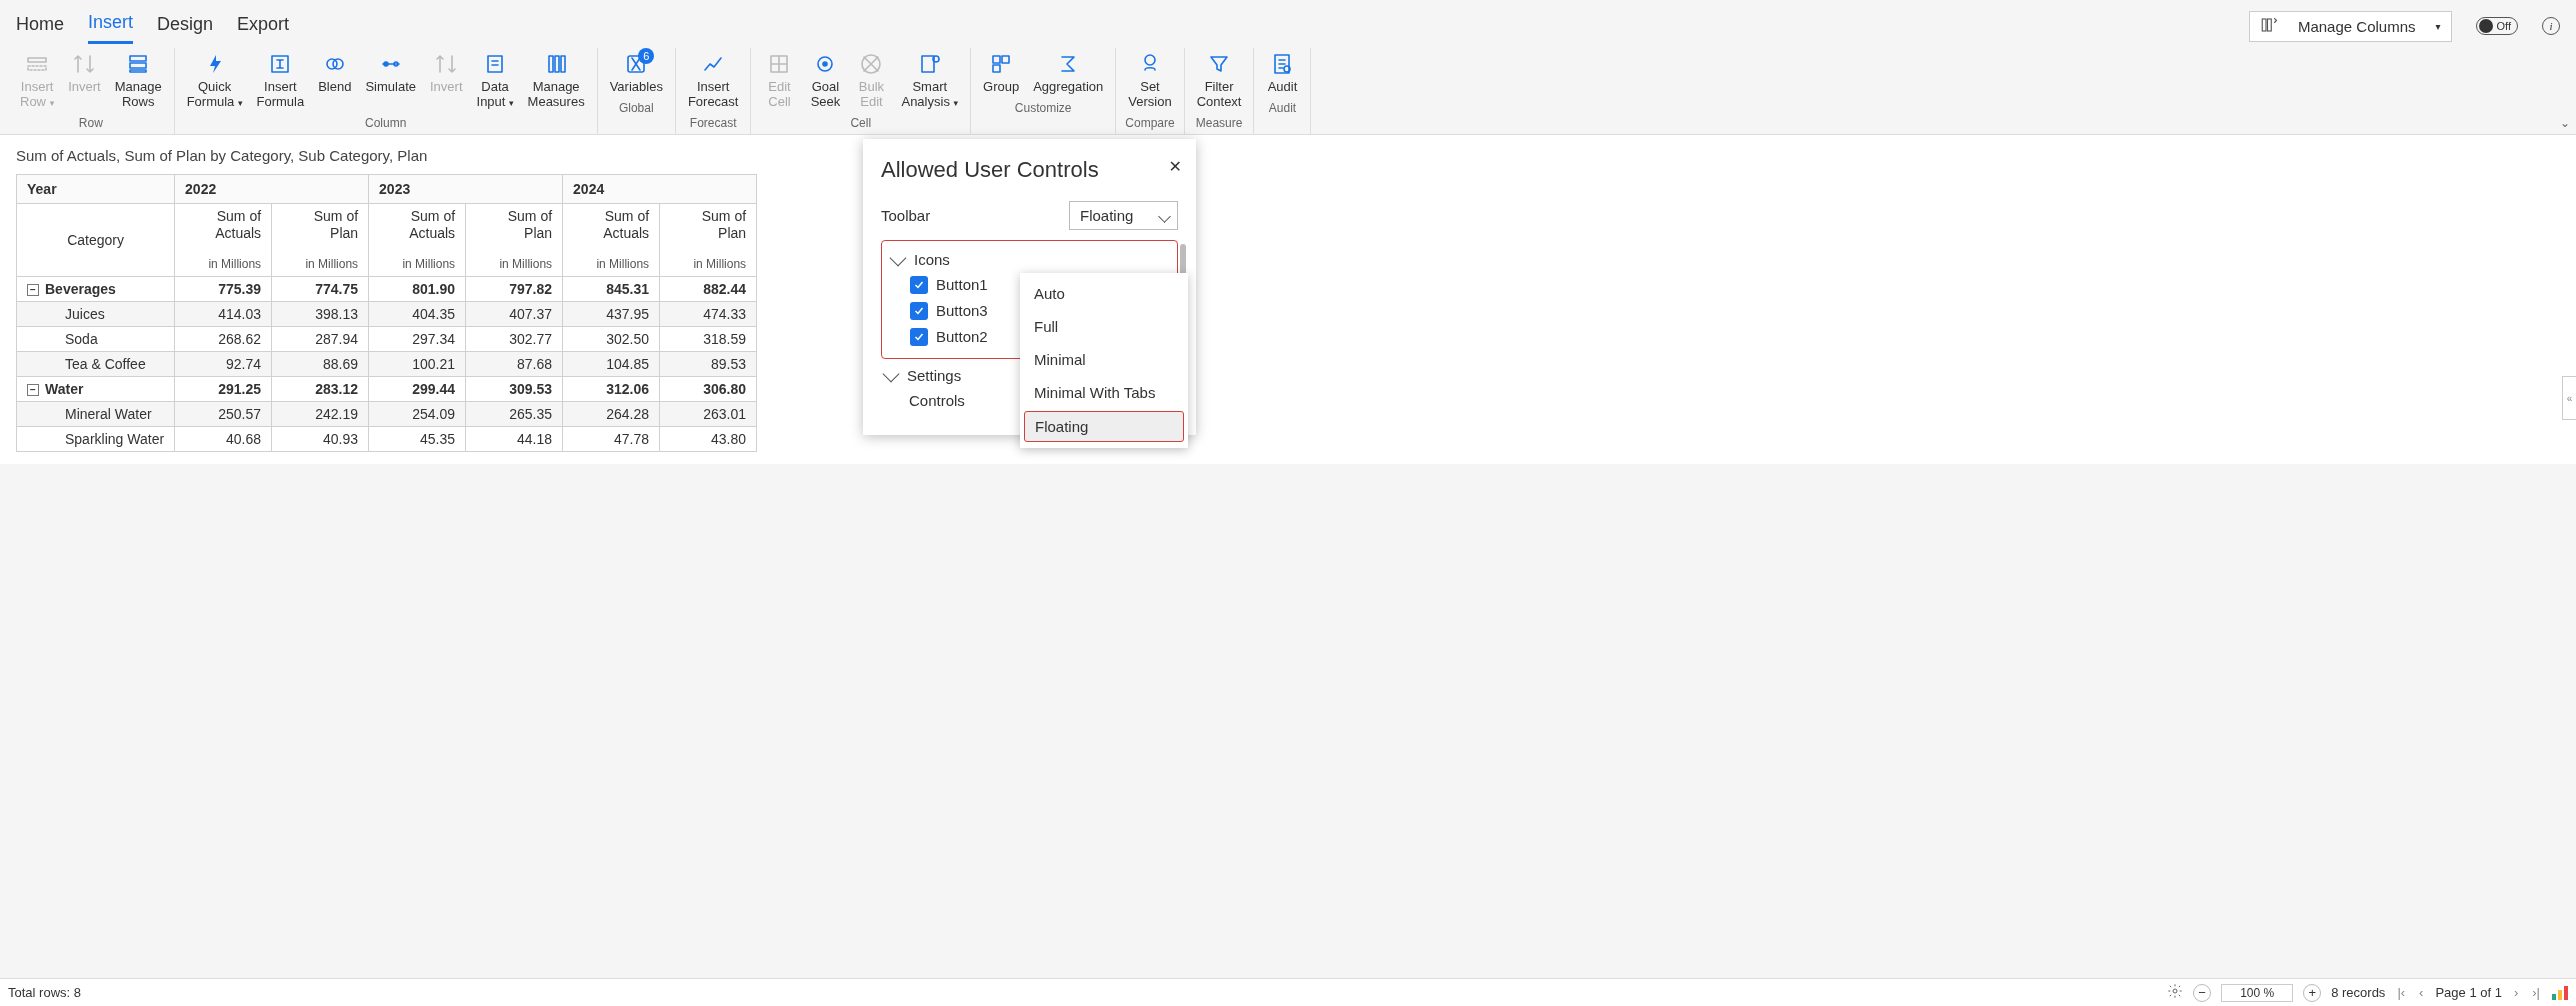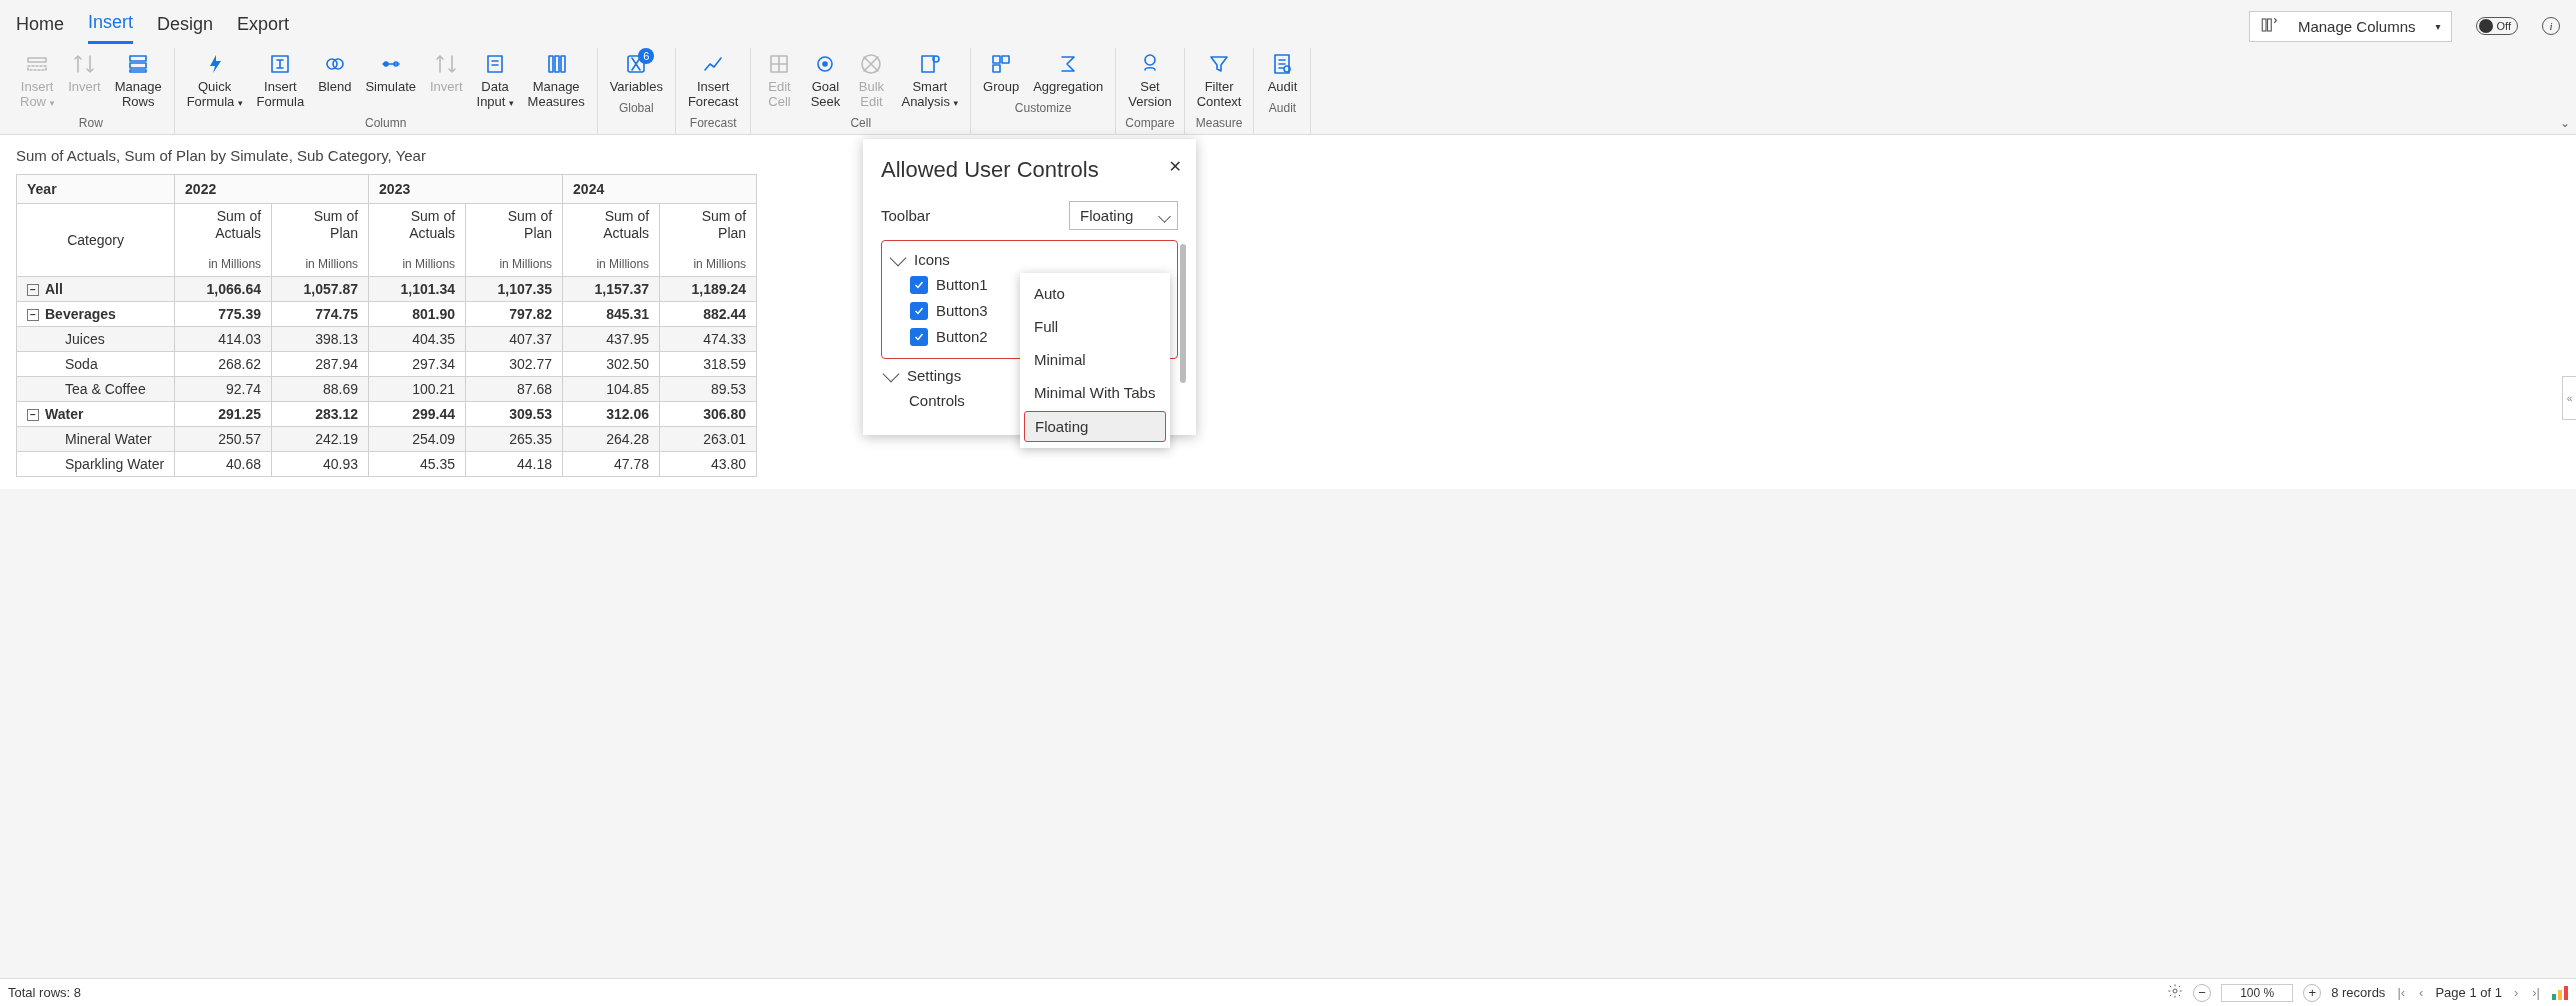--- a/index.html
+++ b/index.html
@@ -60,21 +60,21 @@
 .tree { position: relative; }
 .tree-box { border: 1.5px solid #d43f3a; border-radius: 4px; padding: 6px 6px 8px 6px; }
 .tree-item { display: flex; align-items: center; gap: 8px; padding: 4px 2px; font-size: 15px; cursor: pointer; }
 .tree-item.section { font-weight: 400; }
 .chev { width: 12px; height: 12px; border-right: 1.5px solid #555; border-bottom: 1.5px solid #555; transform: rotate(45deg); display: inline-block; margin: 0 2px 2px 2px; }
 .chk { width: 18px; height: 18px; background: #1a73e8; border-radius: 3px; display: inline-flex; align-items: center; justify-content: center; margin-left: 20px; }
 .chk svg { width: 12px; height: 12px; }
 .scroll-thumb { position: absolute; right: -8px; top: 4px; width: 6px; height: 139px; background: #bcbcbc; border-radius: 3px; }
 
 
-.dropdown { position: absolute; left: 1020px; top: 273px; width: 150px; background: #fff; box-shadow: 0 2px 10px rgba(0,0,0,.25); padding: 4px 0; z-index: 50; }
+.dropdown { position: absolute; left: 1020px; top: 273px; width: 168px; background: #fff; box-shadow: 0 2px 10px rgba(0,0,0,.25); padding: 4px 0; z-index: 50; }
 .dd-item { padding: 8px 14px; font-size: 15px; cursor: pointer; }
 .dd-item.hl { border: 1.5px solid #d43f3a; border-radius: 3px; margin: 2px 4px; padding: 6px 10px; background: #eee; }
 
 
 .status { position: fixed; bottom: 0; left: 0; right: 0; height: 28px; background: #fff; border-top: 1px solid #ddd; display: flex; align-items: center; font-size: 13px; padding: 0 8px; gap: 10px; }
 .status .spacer { flex: 1; }
 .zoom-box { border: 1px solid #ccc; padding: 1px 18px; font-size: 12px; }
 .zbtn { width: 18px; height: 18px; border: 1px solid #bbb; border-radius: 50%; display: inline-flex; align-items: center; justify-content: center; cursor: pointer; font-size: 13px; }
 .navbtn { color: #888; cursor: pointer; padding: 0 2px; }
 .bars { display: inline-flex; align-items: flex-end; gap: 2px; }
@@ -340,49 +340,40 @@
           </div>
           <div class="ribbon-lbl">Audit</div>
         </div>
       </div>
       <div class="ribbon-caption">Audit</div>
     </div>
     <span class="ribbon-collapse">⌄</span>
 </div>
 
 <div class="content">
-  <div class="pivot-title">Sum of Actuals, Sum of Plan by Simulate, Sub Category, Year</div>
+  <div class="pivot-title">Sum of Actuals, Sum of Plan by Category, Sub Category, Plan</div>
   <table class="pivot" id="pivot">
       <thead>
         <tr>
           <th class="year-col">Year</th>
           <th colspan="2" style="text-align: left; font-weight: 600;">2022</th>
           <th colspan="2" style="text-align: left; font-weight: 600;">2023</th>
           <th colspan="2" style="text-align: left; font-weight: 600;">2024</th>
         </tr>
         <tr>
           <th class="cat-head">Category</th>
           <th class="mh">Sum of<br>Actuals<span class="sub">in Millions</span></th>
           <th class="mh">Sum of Plan<span class="sub">in Millions</span></th>
           <th class="mh">Sum of<br>Actuals<span class="sub">in Millions</span></th>
           <th class="mh">Sum of Plan<span class="sub">in Millions</span></th>
           <th class="mh">Sum of<br>Actuals<span class="sub">in Millions</span></th>
           <th class="mh">Sum of Plan<span class="sub">in Millions</span></th>
         </tr>
       </thead>
       <tbody>
-        <tr class="bold alt">
-          <td class="cat" style="padding-left: 10px;"><span class="pm">−</span>All</td>
-          <td class="val">1,066.64</td>
-          <td class="val">1,057.87</td>
-          <td class="val">1,101.34</td>
-          <td class="val">1,107.35</td>
-          <td class="val">1,157.37</td>
-          <td class="val">1,189.24</td>
-        </tr>
         <tr class="bold">
           <td class="cat" style="padding-left: 10px;"><span class="pm">−</span>Beverages</td>
           <td class="val">775.39</td>
           <td class="val">774.75</td>
           <td class="val">801.90</td>
           <td class="val">797.82</td>
           <td class="val">845.31</td>
           <td class="val">882.44</td>
         </tr>
         <tr class="alt">

